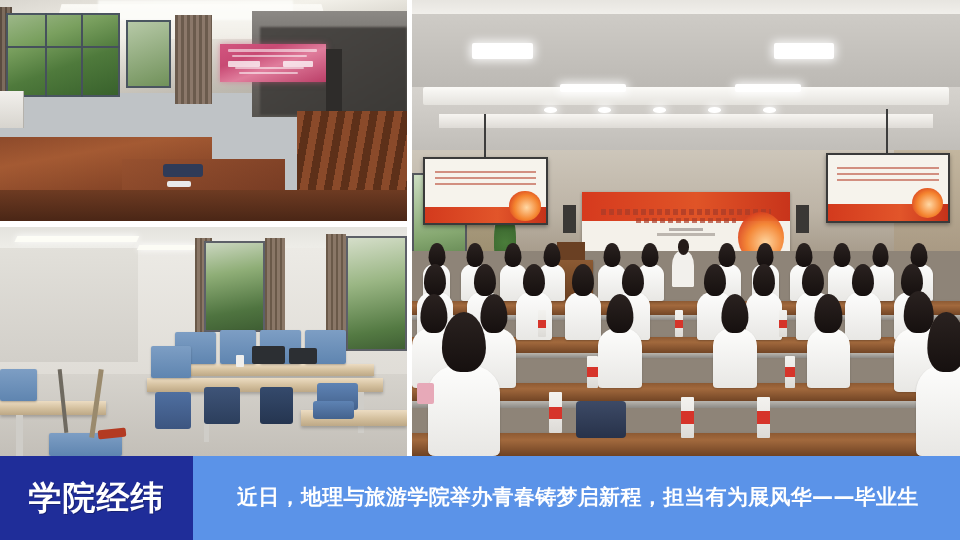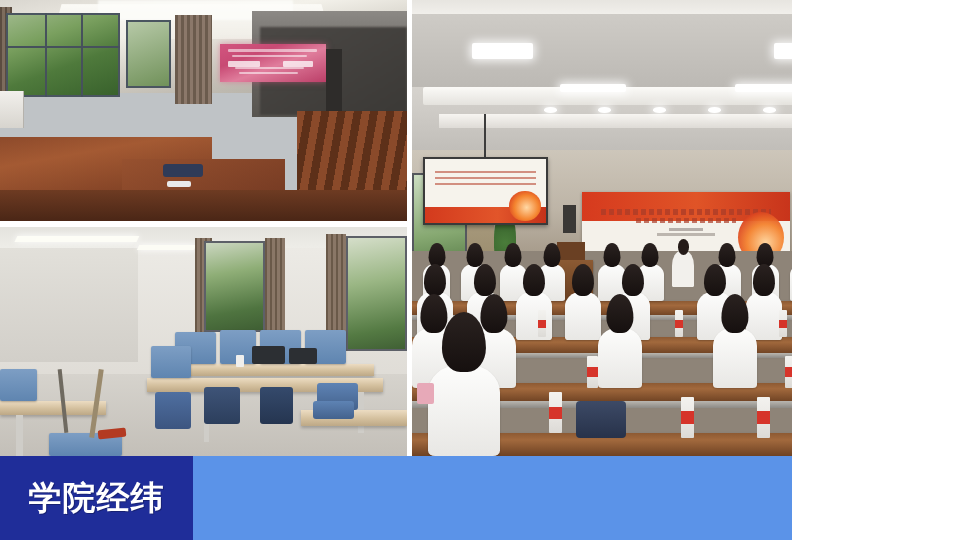--- a/index.html
+++ b/index.html
@@ -1,17 +1,17 @@
 <!DOCTYPE html>
 <html><head>
 <meta charset="utf-8">
 <style>
   html,body{margin:0;padding:0;background:#fff;}
   body{width:960px;height:540px;overflow:hidden;font-family:"Liberation Sans","DejaVu Sans",sans-serif;}
-  .stage{position:relative;width:792px;height:540px;background:#ffffff;overflow:hidden;}
+  .stage{position:relative;width:960px;height:540px;background:#ffffff;overflow:hidden;}
 
   
   .collage{position:absolute;left:0;top:0;width:960px;height:456px;background:#ffffff;}
 
   .photo{position:absolute;overflow:hidden;background:#bfc3c6;}
 
   
   .p-topleft{left:0;top:0;width:407px;height:221px;}
   
   .p-botleft{left:0;top:227px;width:407px;height:229px;}
@@ -522,16 +522,17 @@
         <div class="layer" style="left:1%;top:84%;width:3%;height:4.5%;background:#e7a9b8;border-radius:2px;"></div>
       </div>
     </div>
   </div>
 
   <div class="banner">
     <div class="banner-left">
       <span class="bl-title">学院经纬</span>
     </div>
     <div class="banner-right">
+      <div class="line first">近日，地理与旅游学院举办青春铸梦启新程，担当有为展风华——毕业生</div>
     </div>
   </div>
 
 </div>
 
 </body></html>

